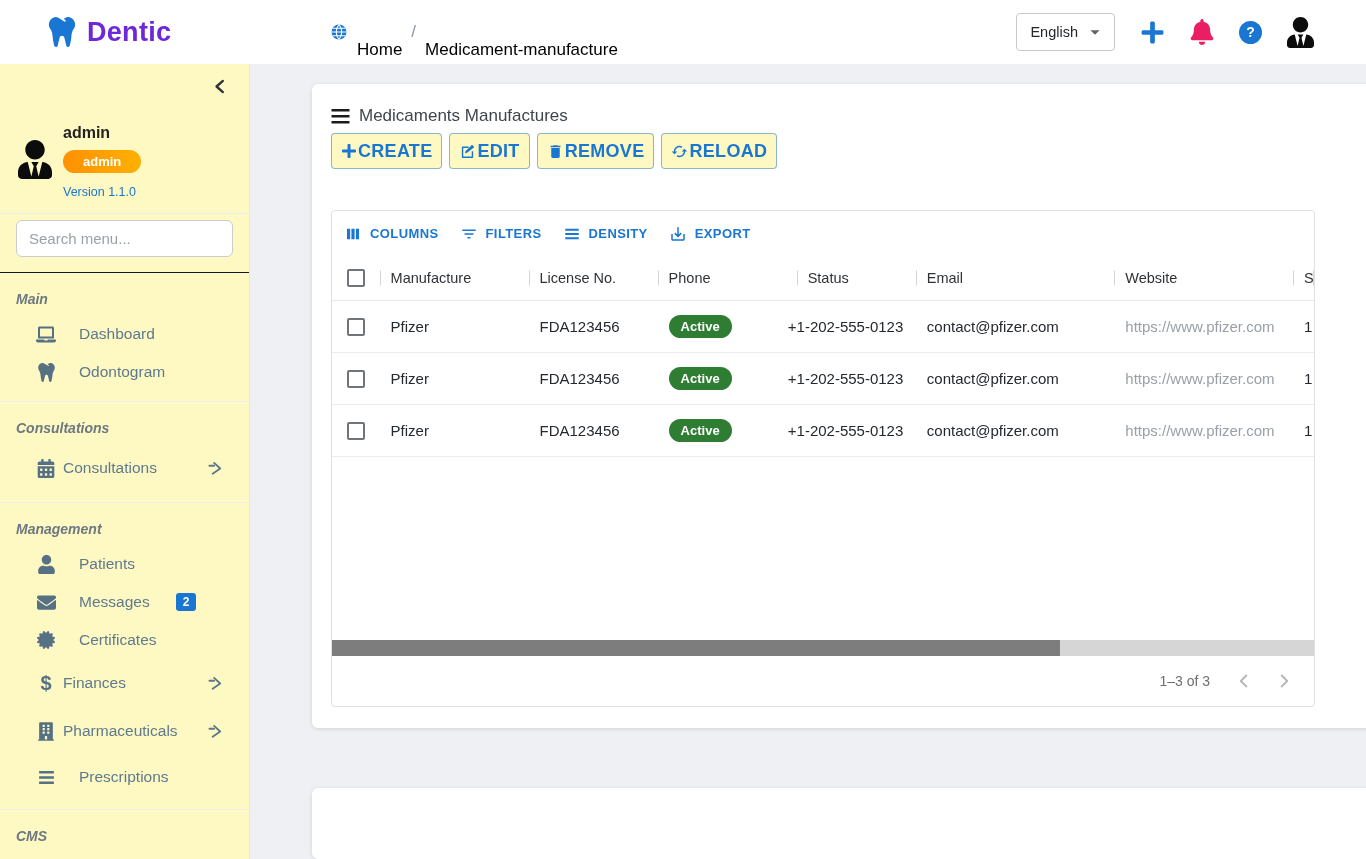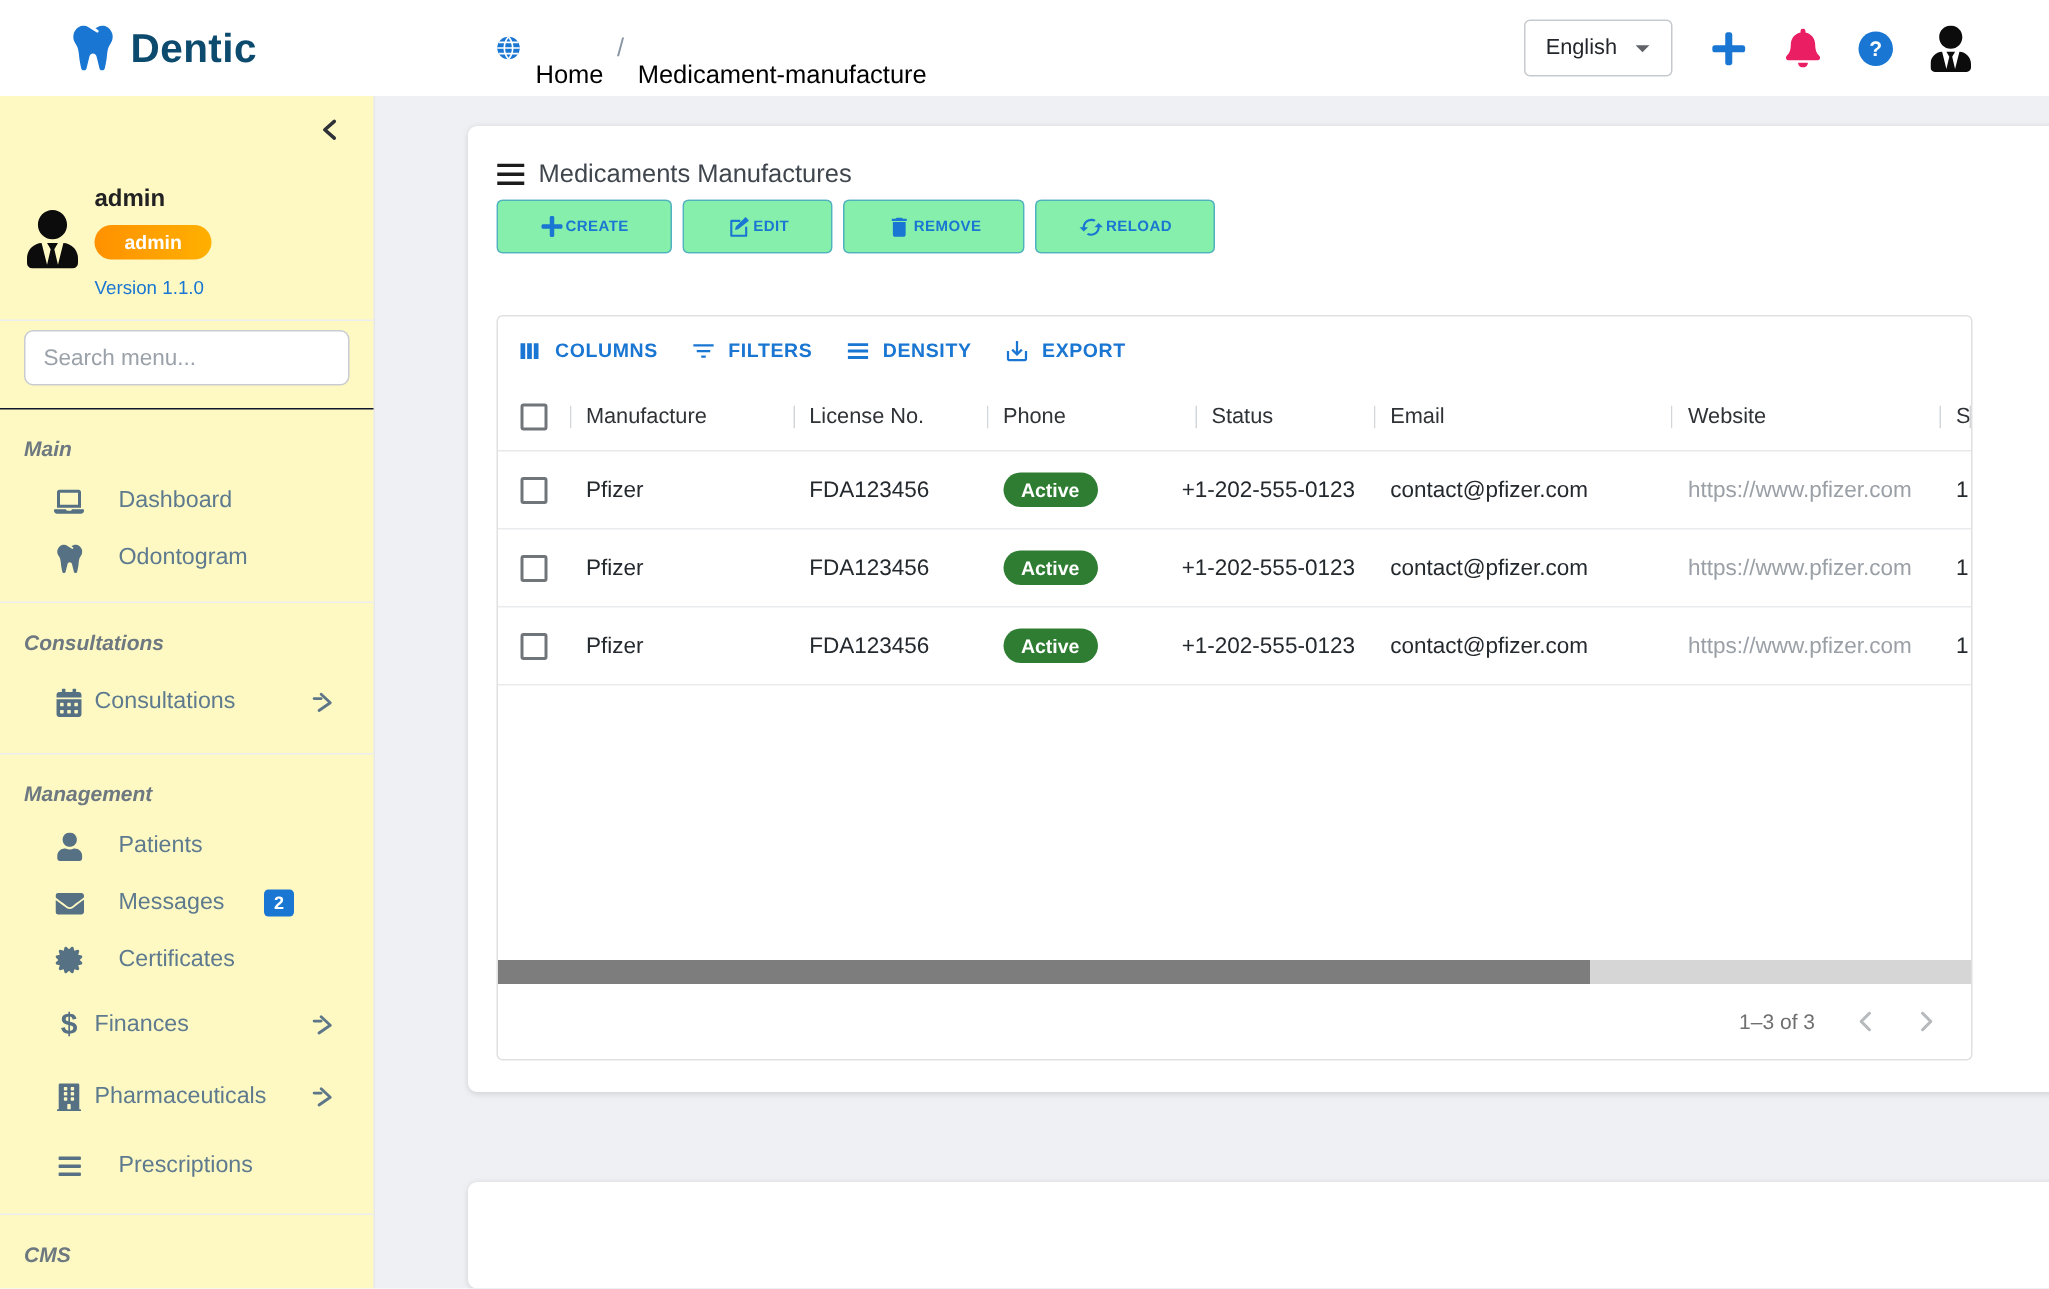--- a/index.html
+++ b/index.html
@@ -11,21 +11,21 @@
     color:#24292e;
   }
   svg { display:block; }
 
   
   .topbar {
     position:absolute; top:0; left:0; width:1366px; height:64px;
     background:#fff; z-index:20; display:flex; align-items:center;
   }
   .brand { position:absolute; left:48px; top:0; height:64px; display:flex; align-items:center; gap:11px; }
-  .brand-text { font-size:27px; font-weight:700; color:#0c4a6e; letter-spacing:.3px; }
+  .brand-text { font-size:27px; font-weight:700; color:#6d28d9; letter-spacing:.3px; }
   .breadcrumb { position:absolute; left:330px; top:0; height:64px; display:flex; align-items:center; gap:9px; font-size:17px; color:#8a96a3; }
   .breadcrumb .crumb { color:#000000;margin-top:36px; }
   .topbar-right { position:absolute; right:52px; top:0; height:64px; display:flex; align-items:center; gap:25px; }
   .lang-select {
     display:flex; align-items:center; gap:6px; border:1px solid #c6c9cd; border-radius:4px;
     padding:7px 8px 7px 13px; font-size:14.5px; color:#23272b; background:#fff; cursor:pointer;
   }
   .icon-btn { background:none; border:none; cursor:pointer; padding:0; display:flex; align-items:center; }
   .help-circle {
     width:23px; height:23px; border-radius:50%; background:#1976d2; color:#fff;
@@ -77,23 +77,23 @@
   .card {
     position:absolute; left:62px; width:1172px; background:#fff;
     border-radius:6px; box-shadow:0 1px 4px rgba(0,0,0,.13);
   }
   .card-main { top:20px; height:644px; }
   .card-bottom { top:724px; height:71px; }
 
   .page-title { position:absolute; left:19px; top:22px; display:flex; align-items:center; gap:9px; font-size:17px; color:#40464d; }
   .actions { position:absolute; left:19px; top:49px; display:flex; gap:7px; }
   .action-btn {
-    height:36px; display:flex; align-items:center; padding:0 28px;
-    background:#86efac; border:1px solid rgba(25,118,210,.5); border-radius:4px;
-    color:#1976d2; font-size:10px; font-weight:700; letter-spacing:.3px; cursor:pointer;
+    height:36px; display:flex; align-items:center; padding:0 9px;
+    background:#fef9c3; border:1px solid rgba(25,118,210,.5); border-radius:4px;
+    color:#1976d2; font-size:18px; font-weight:700; letter-spacing:.3px; cursor:pointer;
     font-family:"Liberation Sans", sans-serif;
   }
   .action-btn .a-icon { display:flex; margin-right:1px; }
 
   
   .grid { position:absolute; left:19px; top:126px; width:984px; height:497px;
     border:1px solid #e0e0e0; border-radius:4px; display:flex; flex-direction:column; overflow:hidden; }
   .grid-toolbar { height:45px; display:flex; align-items:center; padding-left:6px; gap:9px; }
   .tool-btn {
     display:flex; align-items:center; gap:8px; background:none; border:none; cursor:pointer;

